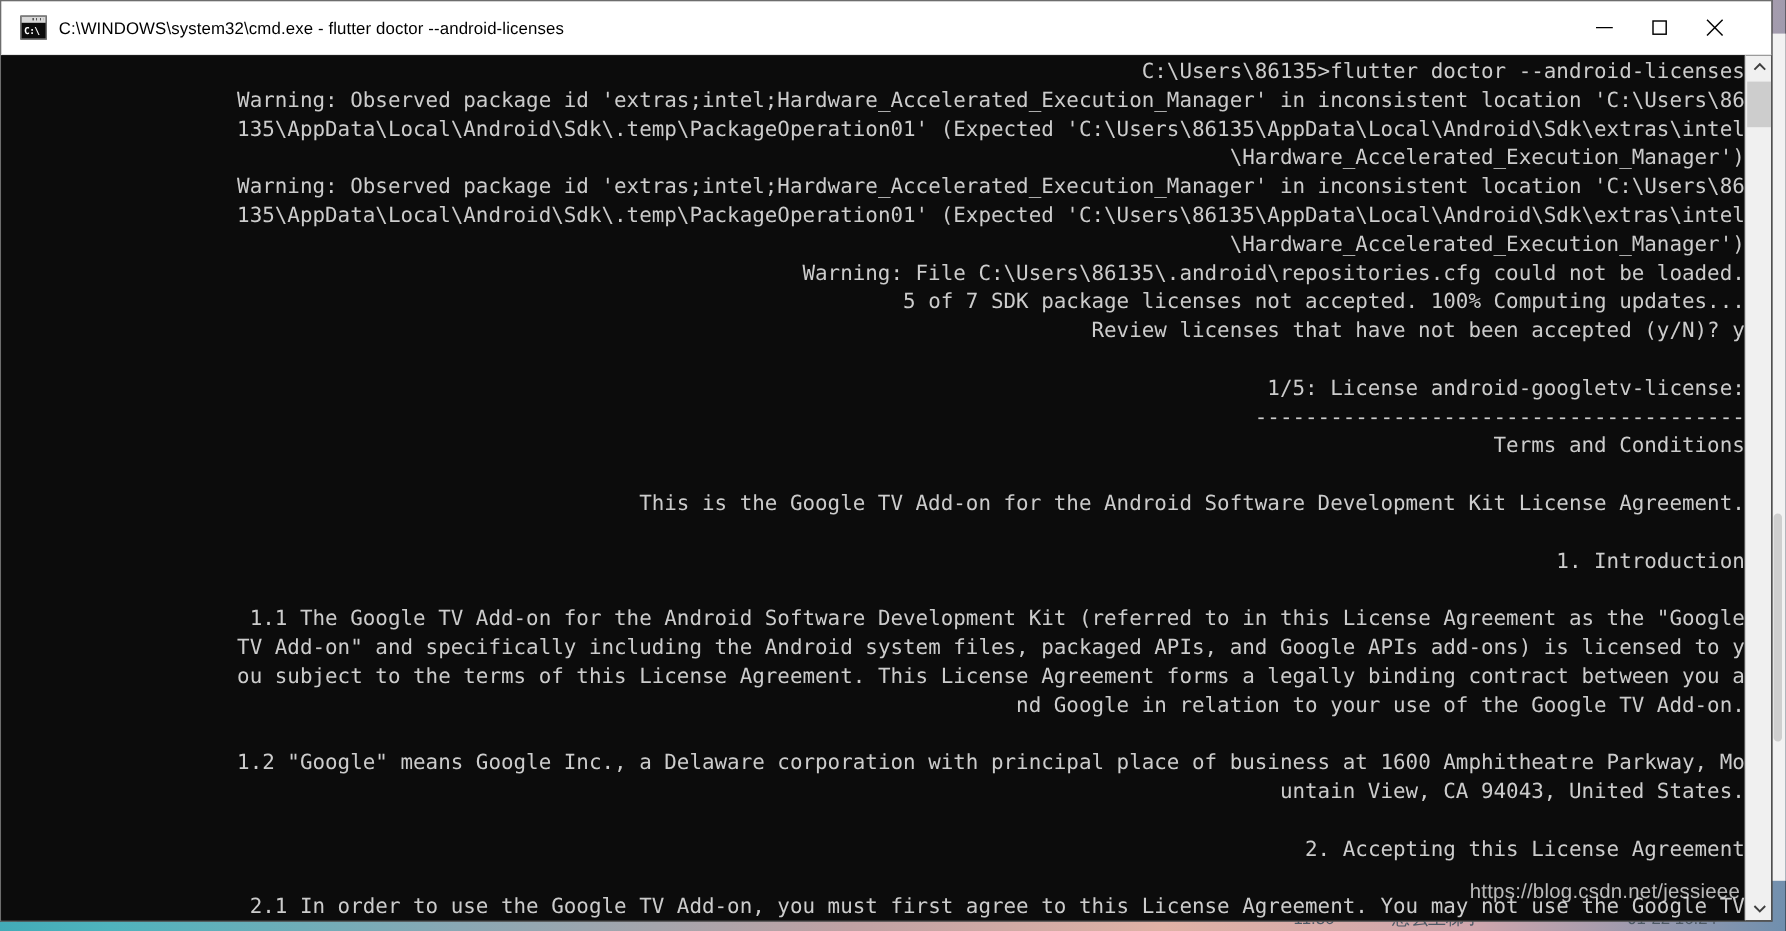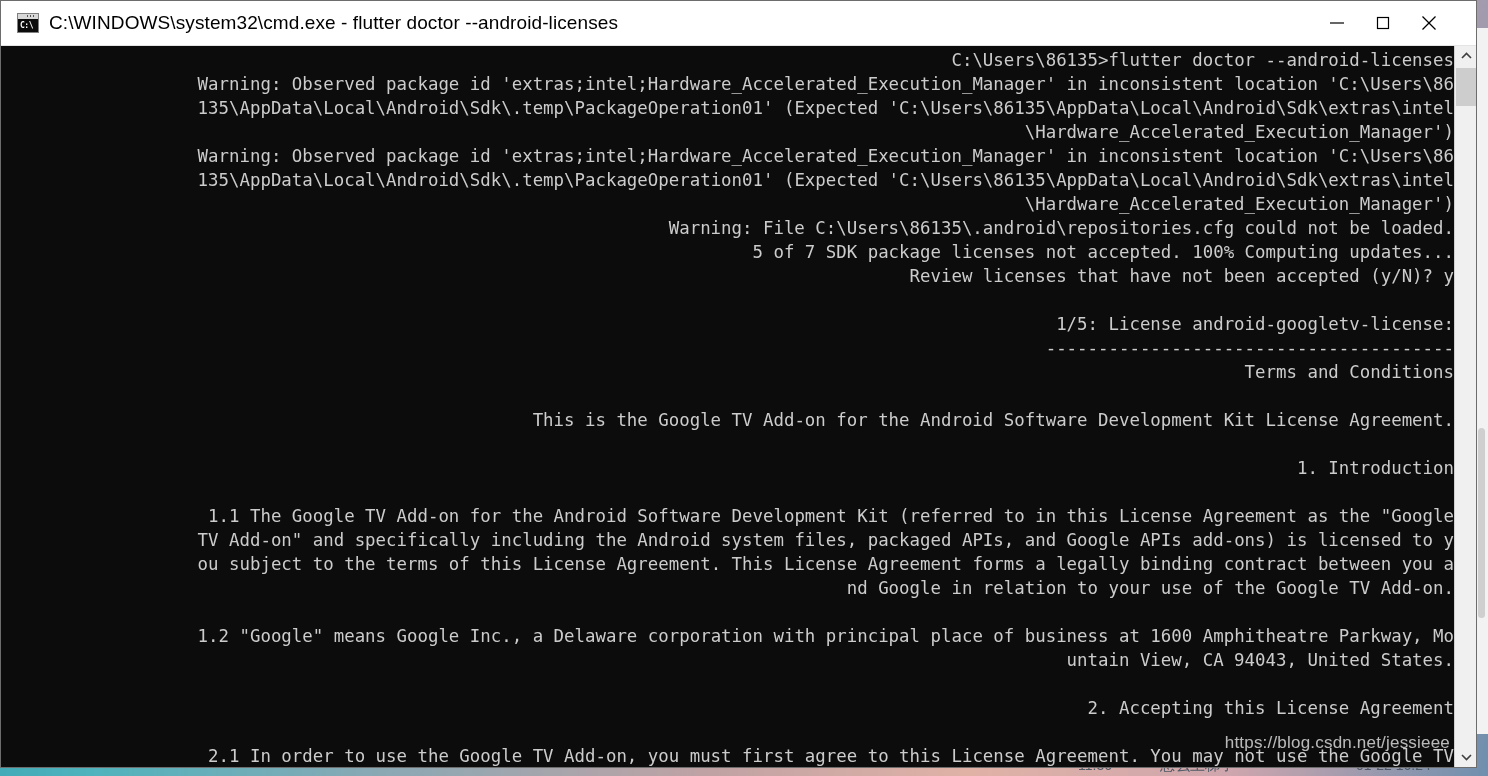--- a/index.html
+++ b/index.html
@@ -89,21 +89,21 @@
     width:9px; height:2px;
     background:repeating-linear-gradient(to right,#555 0 1px,transparent 1px 3px);
   }
   #title-icon .prompt {
     position:absolute; left:2px; top:7px;
     font-family:"DejaVu Sans Mono", monospace;
     font-size:8px; font-weight:bold; color:#ffffff; line-height:9px;
     letter-spacing:-0.5px;
   }
   #title-text {
-    font-size:19px; color:#000; white-space:nowrap;
+    font-size:14px; color:#000; white-space:nowrap;
     letter-spacing:0.1px;
   }
   #titlebar-spacer { flex:1 1 auto; }
   .win-btn {
     width:46px; height:45px; flex:0 0 46px;
     display:flex; align-items:center; justify-content:center;
     background:transparent;
   }
   .win-btn svg { display:block; }
   .win-btn.close-btn { margin-right:24px; }

